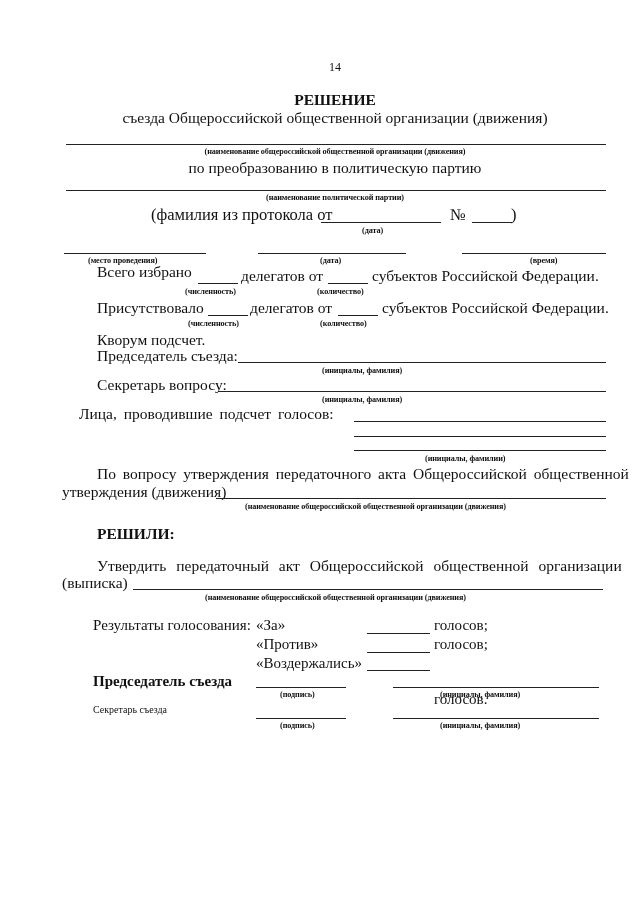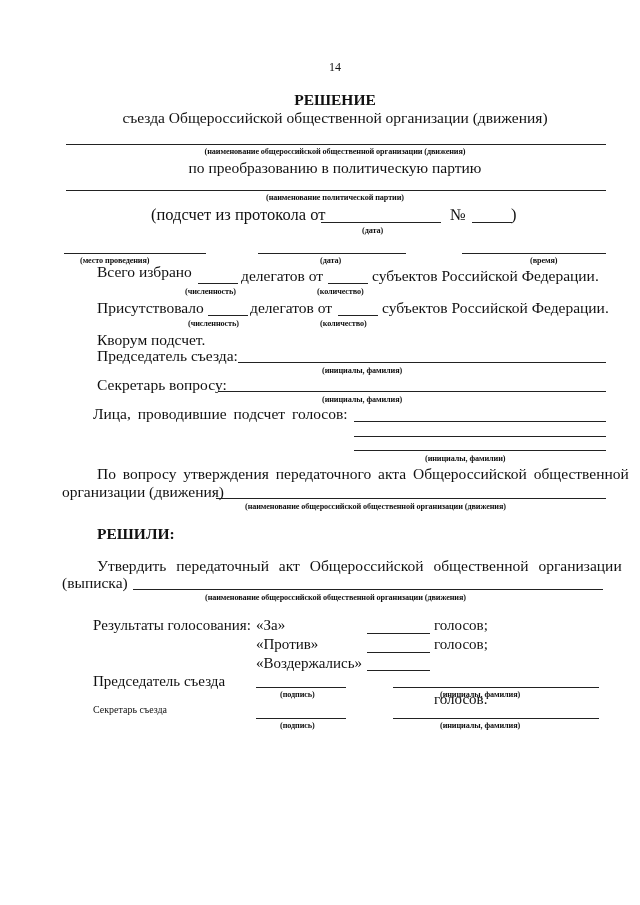--- a/index.html
+++ b/index.html
@@ -18,31 +18,31 @@
 <div class="t m b" style="left:0;width:670px;top:92px;text-align:center;">РЕШЕНИЕ</div>
 <div class="t m" style="left:0;width:670px;top:110px;text-align:center;">съезда Общероссийской общественной организации (движения)</div>
 
 <div class="ln" style="left:66px;width:540px;top:144px;"></div>
 <div class="t s" style="left:0;width:670px;top:148px;text-align:center;">(наименование общероссийской общественной организации (движения)</div>
 <div class="t m" style="left:0;width:670px;top:160px;text-align:center;">по преобразованию в политическую партию</div>
 
 <div class="ln" style="left:66px;width:540px;top:190px;"></div>
 <div class="t s" style="left:0;width:670px;top:194px;text-align:center;">(наименование политической партии)</div>
 
-<div class="t m" style="left:151px;top:207px;font-size:16.5px;">(подсчет из протокола от</div>
+<div class="t m" style="left:151px;top:207px;font-size:16.5px;">(фамилия из протокола от</div>
 <div class="ln" style="left:321px;width:120px;top:222px;"></div>
 <div class="t m" style="left:450px;top:207px;font-size:16.5px;">№</div>
 <div class="ln" style="left:472px;width:40px;top:222px;"></div>
 <div class="t m" style="left:511px;top:207px;font-size:16.5px;">)</div>
 <div class="t s" style="left:362px;top:227px;">(дата)</div>
 
 <div class="ln" style="left:64px;width:142px;top:253px;"></div>
 <div class="ln" style="left:258px;width:148px;top:253px;"></div>
 <div class="ln" style="left:462px;width:144px;top:253px;"></div>
-<div class="t s" style="left:80px;top:257px;">(место проведения)</div>
+<div class="t s" style="left:88px;top:257px;">(место проведения)</div>
 <div class="t s" style="left:320px;top:257px;">(дата)</div>
 <div class="t s" style="left:530px;top:257px;">(время)</div>
 
 <div class="t m" style="left:97px;top:264px;">Всего избрано</div>
 <div class="ln" style="left:198px;width:40px;top:283px;"></div>
 <div class="t m" style="left:241px;top:268px;">делегатов от</div>
 <div class="ln" style="left:328px;width:40px;top:283px;"></div>
 <div class="t m" style="left:372px;top:268px;">субъектов Российской Федерации.</div>
 <div class="t s" style="left:185px;top:288px;">(численность)</div>
 <div class="t s" style="left:317px;top:288px;">(количество)</div>
@@ -58,28 +58,28 @@
 <div class="t m" style="left:97px;top:332px;">Кворум подсчет.</div>
 
 <div class="t m" style="left:97px;top:348px;">Председатель съезда:</div>
 <div class="ln" style="left:238px;width:368px;top:362px;"></div>
 <div class="t s" style="left:322px;top:367px;">(инициалы, фамилия)</div>
 
 <div class="t m" style="left:97px;top:377px;">Секретарь вопросу:</div>
 <div class="ln" style="left:218px;width:388px;top:391px;"></div>
 <div class="t s" style="left:322px;top:396px;">(инициалы, фамилия)</div>
 
-<div class="t m" style="left:93px;top:406px;word-spacing:3px;">Лица, проводившие подсчет голосов:</div>
+<div class="t m" style="left:79px;top:406px;word-spacing:3px;">Лица, проводившие подсчет голосов:</div>
 <div class="ln" style="left:354px;width:252px;top:421px;"></div>
 <div class="ln" style="left:354px;width:252px;top:436px;"></div>
 <div class="ln" style="left:354px;width:252px;top:450px;"></div>
 <div class="t s" style="left:425px;top:455px;">(инициалы, фамилии)</div>
 
 <div class="t m" style="left:97px;top:466px;word-spacing:3px;">По вопросу утверждения передаточного акта Общероссийской общественной</div>
-<div class="t m" style="left:62px;top:484px;">организации (движения)</div>
+<div class="t m" style="left:62px;top:484px;">утверждения (движения)</div>
 <div class="ln" style="left:216px;width:390px;top:498px;"></div>
 <div class="t s" style="left:245px;top:503px;">(наименование общероссийской общественной организации (движения)</div>
 
 <div class="t m b" style="left:97px;top:526px;">РЕШИЛИ:</div>
 
 <div class="t m" style="left:97px;top:558px;word-spacing:6px;">Утвердить передаточный акт Общероссийской общественной организации</div>
 <div class="t m" style="left:62px;top:575px;">(выписка)</div>
 <div class="ln" style="left:133px;width:470px;top:589px;"></div>
 <div class="t s" style="left:205px;top:594px;">(наименование общероссийской общественной организации (движения)</div>
 
@@ -90,21 +90,21 @@
 <div class="t m" style="left:434px;top:618px;font-size:15px;">голосов;</div>
 
 <div class="t m" style="left:256px;top:637px;font-size:15px;">«Против»</div>
 <div class="ln" style="left:367px;width:63px;top:652px;"></div>
 <div class="t m" style="left:434px;top:637px;font-size:15px;">голосов;</div>
 
 <div class="t m" style="left:256px;top:656px;font-size:15px;">«Воздержались»</div>
 <div class="ln" style="left:367px;width:63px;top:670px;"></div>
 <div class="t m" style="left:434px;top:692px;font-size:15px;">голосов.</div>
 
-<div class="t m" style="left:93px;top:674px;font-size:15px;">Председатель съезда</div>
+<div class="t m" style="left:93px;top:674px;font-size:15px;font-weight:bold;">Председатель съезда</div>
 <div class="ln" style="left:256px;width:90px;top:687px;"></div>
 <div class="ln" style="left:393px;width:206px;top:687px;"></div>
 <div class="t s" style="left:280px;top:691px;">(подпись)</div>
 <div class="t s" style="left:440px;top:691px;">(инициалы, фамилия)</div>
 
 <div class="t m" style="left:93px;top:705px;font-size:10px;">Секретарь съезда</div>
 <div class="ln" style="left:256px;width:90px;top:718px;"></div>
 <div class="ln" style="left:393px;width:206px;top:718px;"></div>
 <div class="t s" style="left:280px;top:722px;">(подпись)</div>
 <div class="t s" style="left:440px;top:722px;">(инициалы, фамилия)</div>

